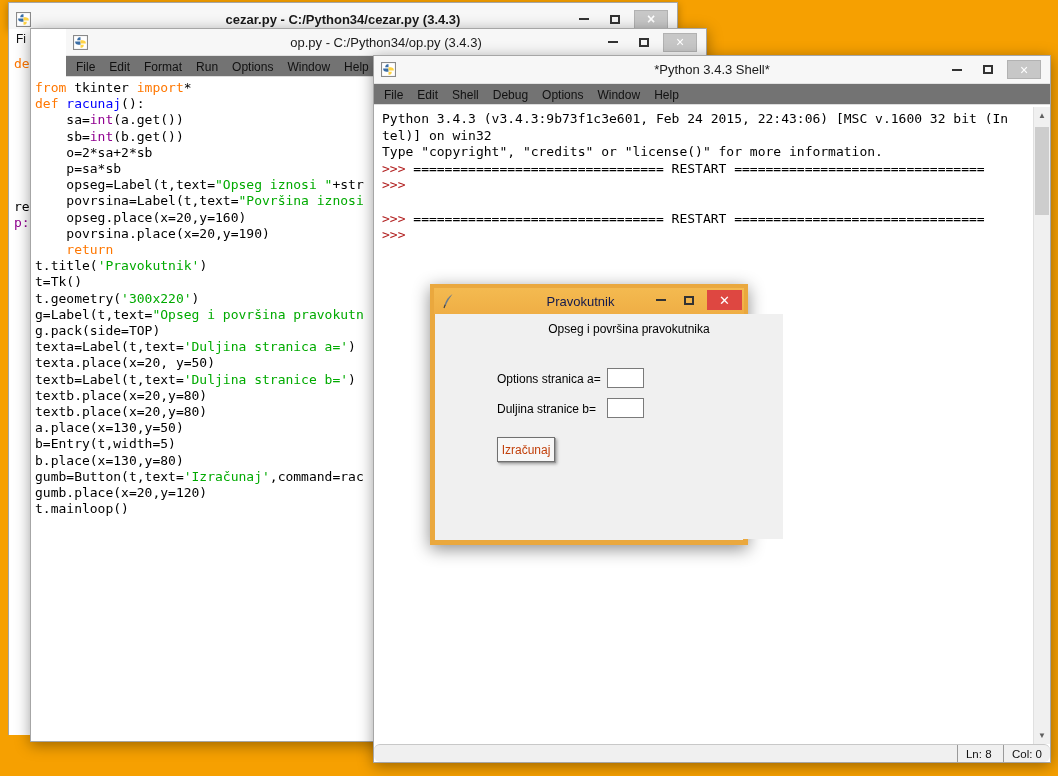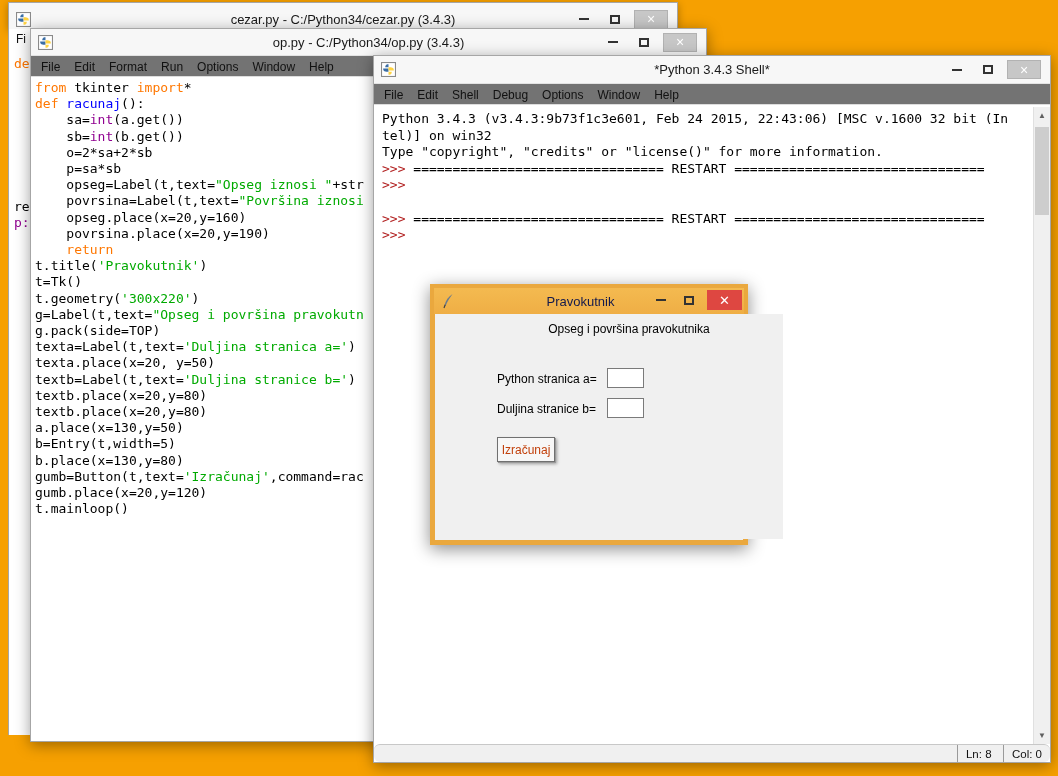--- a/index.html
+++ b/index.html
@@ -30,30 +30,30 @@
   .tline { white-space:pre; font-family:"DejaVu Sans Mono",monospace; font-size:13px; line-height:16.2px; }
   .tok-n { color:#000; }
   .tok-k { color:var(--keyword,#FF7700); }
   .tok-d { color:var(--defname,#0000FF); }
   .tok-s { color:var(--string,#00AA00); }
   .tok-b { color:var(--builtin,#900090); }
   .tok-p { color:var(--prompt,#B22222); }
 
   
   .cezar-win { left:8px; top:2px; width:670px; height:27px; z-index:1; box-shadow:0 2px 8px rgba(0,0,0,.3); }
-  .cezar-win .titlebar { height:32px; border-bottom:none; }
+  .cezar-win .titlebar { height:32px; border-bottom:none;font-weight:bold; }
   .cezar-sliver { position:absolute; left:8px; top:29px; width:22px; height:706px; background:#fff; border-left:1px solid #A6A6A6; z-index:1; overflow:hidden; }
   .frag { position:absolute; white-space:pre; font-family:"DejaVu Sans Mono",monospace; font-size:13px; }
   .frag-fi { top:3px; left:7px; font-family:"Liberation Sans",sans-serif; font-size:12px; color:#111; }
   .frag-de { top:27px; left:5px; }
   .frag-re { top:170px; left:5px; }
   .frag-p  { top:186px; left:5px; }
 
   
-  .editor-win { left:30px; top:28px; width:677px; height:714px; z-index:2; }
+  .editor-win { left:30px; top:28px; width:677px; height:714px; z-index:2;padding-left:35px; }
   .editor-area { position:absolute; left:0; right:0; top:49px; bottom:0; background:#fff; overflow:hidden; padding:2px 0 0 4px; }
 
   
   .shell-win { left:373px; top:55px; width:678px; height:708px; z-index:3; }
   .shell-win .titlebar { height:28px;align-items:center; }
   .shell-area { position:absolute; left:0; right:17px; top:51px; bottom:18px; background:#fff; overflow:hidden; padding:4px 0 0 8px; }
   .shell-area .tline { line-height:16.6px; }
   .shell-scrollbar { position:absolute; right:0; top:51px; bottom:18px; width:17px; background:#F0F0F0; border-left:1px solid #E0E0E0; }
   .sb-arrow { height:17px; display:flex; align-items:center; justify-content:center; font-size:8px; color:#606060; background:#F0F0F0; }
   .sb-arrow.down { position:absolute; bottom:0; left:0; right:0; }
@@ -240,21 +240,21 @@
             <span class="glyph-min"></span>
           </span>
         <span class="app-ctrl">
             <span class="glyph-max"></span>
           </span>
         <span class="app-close">✕</span>
       </span>
     </div>
     <div class="app-content">
       <div class="app-heading">Opseg i površina pravokutnika</div>
-      <span class="lbl lbl-a">Python stranica a=</span>
+      <span class="lbl lbl-a">Options stranica a=</span>
       <input class="entry entry-a" value="" style="">
       <span class="lbl lbl-b">Duljina stranice b=</span>
       <input class="entry entry-b" value="" style="">
       <button class="calc-btn">Izračunaj</button>
     </div>
   </div>
 
 </div>
 
 </body></html>

